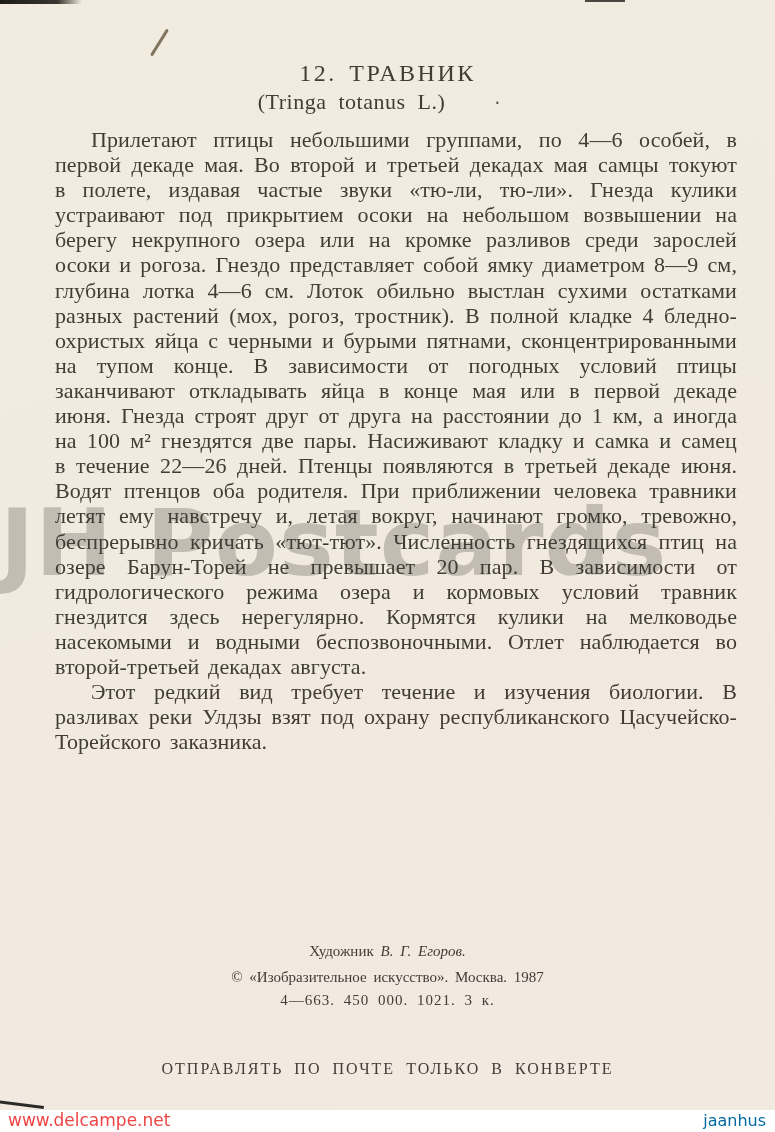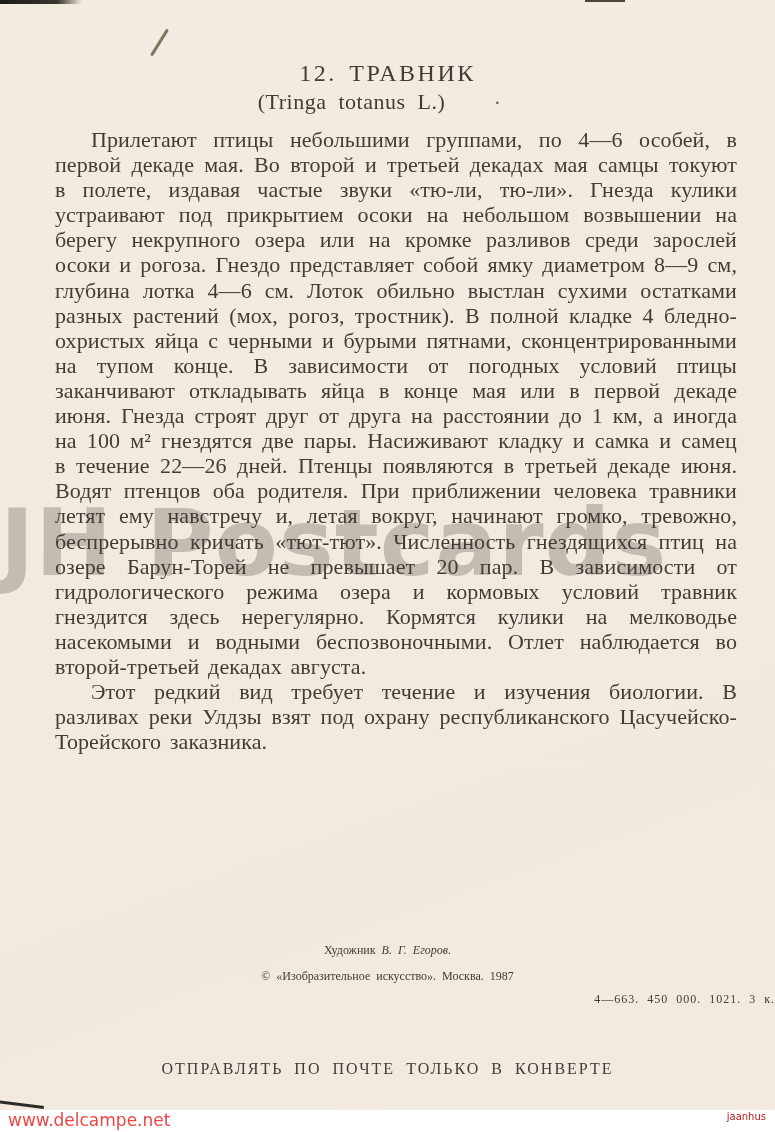--- a/index.html
+++ b/index.html
@@ -54,26 +54,26 @@
   }
   .body-text {
     position: absolute; left: 55px; top: 127px; width: 682px;
     font-size: 22px; line-height: 25.1px;
     text-align: justify;
     letter-spacing: 0.1px; word-spacing: 3px;
   }
   .body-text p { margin: 0; text-indent: 36px; }
   .colophon-line {
     position: absolute; left: 0; width: 775px;
-    text-align: center; font-size: 12px;
+    text-align: center; font-size: 15px;
   }
   .artist-line { top: 943px; word-spacing: 3px; }
   .artist-name { font-style: italic; }
   .copyright-line { top: 969px; word-spacing: 3px; text-align: center; }
-  .code-line { top: 992px; word-spacing: 4px; letter-spacing: 1px; text-align: right; }
+  .code-line { top: 992px; word-spacing: 4px; letter-spacing: 1px; }
   .mailing-line {
     top: 1060px; font-size: 16px;
     letter-spacing: 2px; word-spacing: 5px;
   }
   
   .wm-center {
     position: absolute; left: 0; top: 490px; width: 663px;
     text-align: center;
     font-family: "DejaVu Sans", "Liberation Sans", sans-serif;
     font-weight: bold; font-size: 92px; letter-spacing: 1px;
@@ -87,21 +87,21 @@
     background: #ffffff;
   }
   .wm-delcampe {
     position: absolute; left: 8px; top: 1110px;
     font-family: "DejaVu Sans", "Liberation Sans", sans-serif;
     font-size: 17px; color: #ef4444;
   }
   .wm-jaanhus {
     position: absolute; right: 9px; top: 1111px;
     font-family: "DejaVu Sans", "Liberation Sans", sans-serif;
-    font-size: 10px; color: #b91c1c;
+    font-size: 16px; color: #0369a1;
   }
 </style>
 </head>
 <body>
 
 <div class="postcard">
 
   <div class="edge-top-left"></div>
   <div class="edge-top-right"></div>
   <div class="edge-bottom-left"></div>

